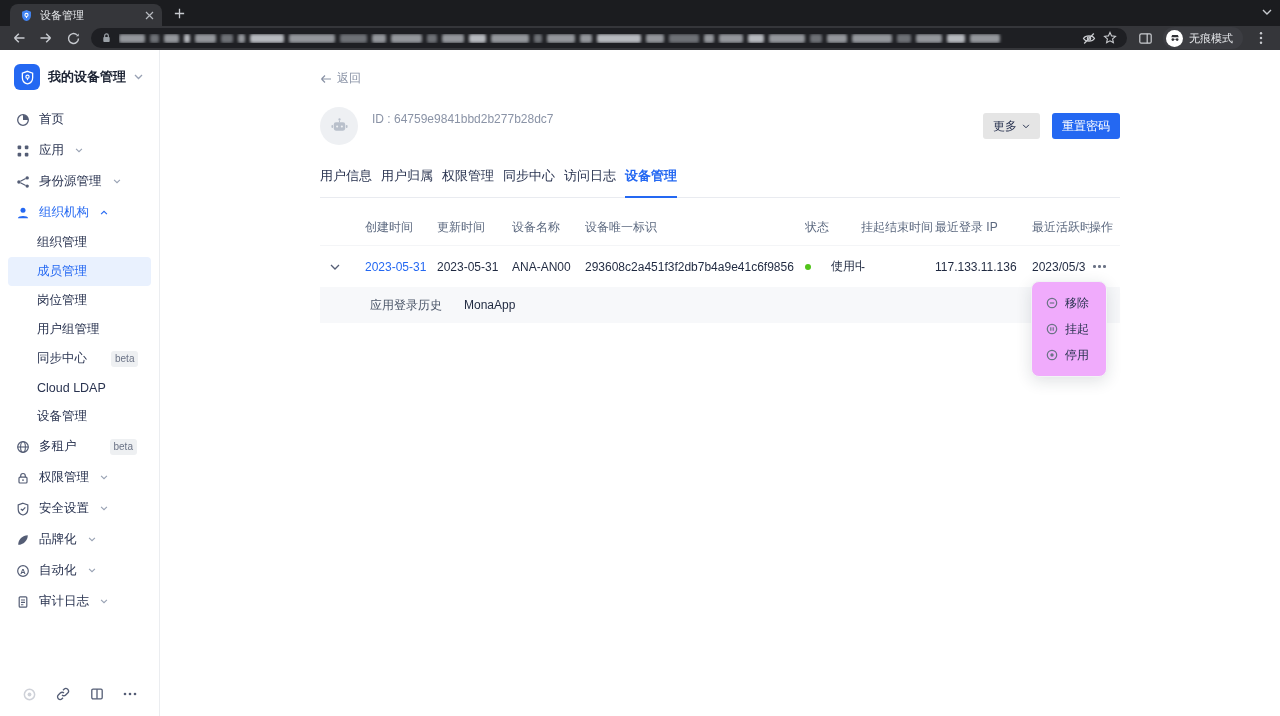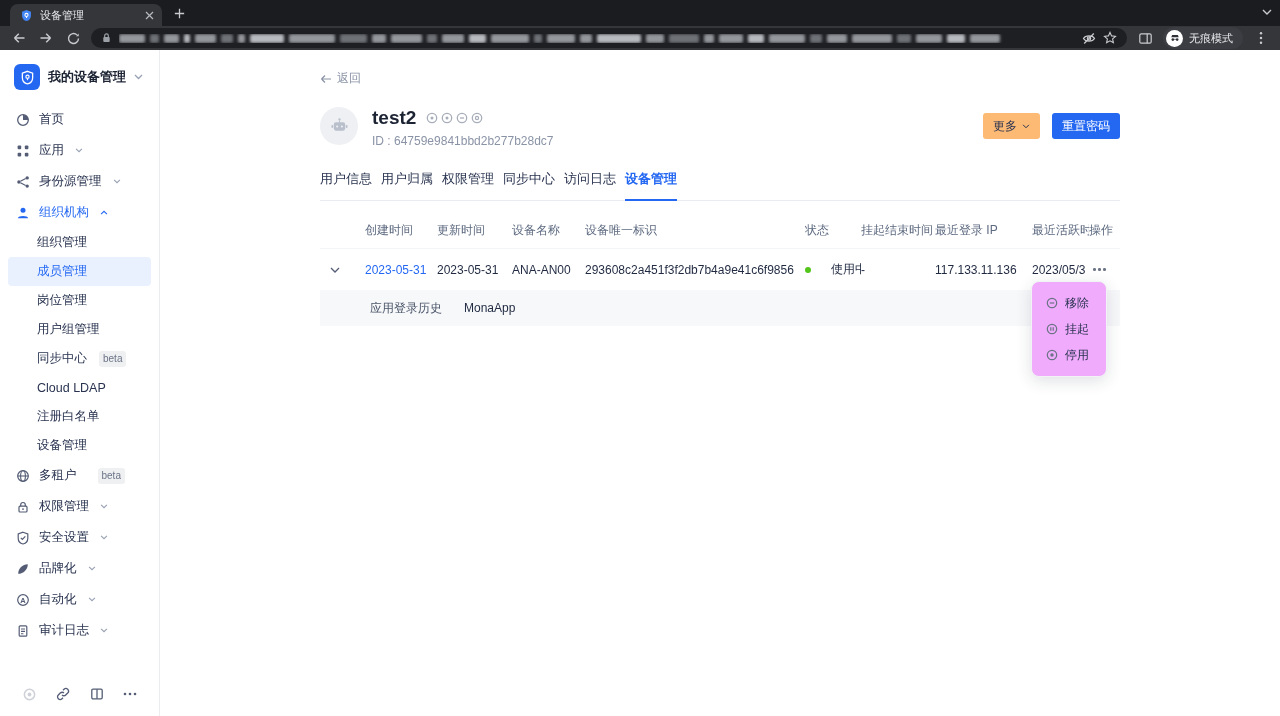--- a/index.html
+++ b/index.html
@@ -33,40 +33,40 @@
   .logo-sq { width:26px; height:26px; border-radius:6px; background:#2468f2; display:grid; place-items:center; flex:none; }
   .ws-name { font-size:13px; font-weight:700; color:#1c2333; white-space:nowrap; }
   .nav { padding-top:4px; }
   .nav-item { display:flex; align-items:center; gap:9px; height:31px; padding:0 16px; font-size:12.5px;
               color:#293350; cursor:pointer; white-space:nowrap; }
   .nav-item .chev { margin-left:2px; }
   .nav-item.parent-active { color:#2468f2; }
   .sub-item { display:flex; align-items:center; height:29px; margin:0 8px; padding:0 0 0 29px; border-radius:4px;
               font-size:12.5px; color:#293350; cursor:pointer; white-space:nowrap; }
   .sub-item.selected { background:#e9f1fe; color:#2468f2; }
-  .badge-beta { margin-left:12px; background:#eef0f2; color:#6b7386; font-size:10px; line-height:1;
+  .badge-beta { margin-left:24px; background:#eef0f2; color:#6b7386; font-size:10px; line-height:1;
                 padding:3px 4px; border-radius:3px;text-align:center; }
   .side-footer { position:absolute; bottom:0; left:0; width:159px; height:44px; display:flex; align-items:center;
                  justify-content:space-between; padding:0 22px; }
   .sf-icon { display:grid; place-items:center; cursor:pointer; }
   .faded { opacity:.28; }
 
   
   .main { flex:1; padding:0 160px; position:relative; }
   .back-row { margin-top:20px; display:flex; align-items:center; gap:5px; font-size:12px; color:#8a93a6;
               cursor:pointer; width:max-content; }
   .profile { display:flex; align-items:flex-start; margin-top:20px; }
   .avatar { width:38px; height:38px; border-radius:50%; background:#eef0f3; display:grid; place-items:center; flex:none; }
   .pinfo { margin-left:14px; }
   .name-row { display:flex; align-items:center; gap:10px; }
   .uname { font-size:19px; font-weight:700; color:#1c2333; }
   .badges { display:flex; align-items:center; gap:3px; }
   .uid { margin-top:5px; font-size:12px; color:#8a93a6; }
   .pbtns { margin-left:auto; display:flex; align-items:center; gap:12px; margin-top:6px; }
-  .btn-more { height:26px; padding:0 10px; background:#fdba74; border-radius:3px; font-size:12px; color:#293350;
+  .btn-more { height:26px; padding:0 10px; background:#e5e5e5; border-radius:3px; font-size:12px; color:#293350;
               display:flex; align-items:center; gap:5px; cursor:pointer; }
   .btn-primary { height:26px; padding:0 10px; background:#2468f2; border-radius:3px; font-size:12px; color:#fff;
                  display:flex; align-items:center; cursor:pointer; }
   .tabs { display:flex; gap:9px; margin-top:22px; border-bottom:1px solid #e9ebf0; }
   .tab-item { font-size:13px; color:#293350; padding-bottom:11px; cursor:pointer; white-space:nowrap; }
   .tab-item.active { color:#2468f2; font-weight:700; border-bottom:2px solid #2468f2; margin-bottom:-1px; }
 
   .tbl { margin-top:12px; }
   .grid-row { display:grid; grid-template-columns:45px 72px 75px 73px 220px 56px 74px 97px 57px 1fr;
               align-items:center; }
@@ -292,23 +292,20 @@
           <span>用户组管理</span>
         </div>
       <div class="sub-item">
           <span>同步中心</span>
           <span class="badge-beta">beta</span>
         </div>
       <div class="sub-item">
           <span>Cloud LDAP</span>
         </div>
       <div class="sub-item">
-          <span>注册白名单</span>
-        </div>
-      <div class="sub-item">
           <span>设备管理</span>
         </div>
 
       <div class="nav-item">
         <svg width="14" height="14" viewBox="0 0 14 14">
             <circle cx="7" cy="7" r="5.3" fill="none" stroke="#545d75" stroke-width="1.2"></circle>
             <ellipse cx="7" cy="7" rx="2.4" ry="5.3" fill="none" stroke="#545d75" stroke-width="1.1"></ellipse>
             <path d="M1.7 7h10.6" stroke="#545d75" stroke-width="1.1"></path>
           </svg>
         <span>多租户</span>
@@ -409,41 +406,20 @@
             <circle cx="12" cy="4" r="1.3" fill="#b9c0cb"></circle>
             <path d="M12 5.3v2" stroke="#b9c0cb" stroke-width="1.2"></path>
             <rect x="5.5" y="7.2" width="13" height="9.6" rx="2.4" fill="#b9c0cb"></rect>
             <rect x="2.8" y="10.2" width="2" height="3.4" rx="1" fill="#b9c0cb"></rect>
             <rect x="19.2" y="10.2" width="2" height="3.4" rx="1" fill="#b9c0cb"></rect>
             <circle cx="9.3" cy="12" r="1.2" fill="#eef0f3"></circle>
             <circle cx="14.7" cy="12" r="1.2" fill="#eef0f3"></circle>
           </svg>
       </div>
       <div class="pinfo">
-        <div class="name-row">
-          <span class="uname">test2</span>
-          <span class="badges">
-            <svg width="12" height="12" viewBox="0 0 12 12">
-                <circle cx="6" cy="6" r="4.7" fill="none" stroke="#a7aeba" stroke-width="1.3"></circle>
-                <circle cx="6" cy="6" r="1.5" fill="#a7aeba"></circle>
-              </svg>
-            <svg width="12" height="12" viewBox="0 0 12 12">
-                <circle cx="6" cy="6" r="4.7" fill="none" stroke="#a7aeba" stroke-width="1.3"></circle>
-                <circle cx="6" cy="6" r="1.5" fill="#a7aeba"></circle>
-              </svg>
-            <svg width="12" height="12" viewBox="0 0 12 12">
-                <circle cx="6" cy="6" r="4.7" fill="none" stroke="#a7aeba" stroke-width="1.3"></circle>
-                <path d="M4 6h4" stroke="#a7aeba" stroke-width="1.3"></path>
-              </svg>
-            <svg width="12" height="12" viewBox="0 0 12 12">
-                <circle cx="6" cy="6" r="4.7" fill="none" stroke="#a7aeba" stroke-width="1.3"></circle>
-                <circle cx="6" cy="6" r="1.6" fill="none" stroke="#a7aeba" stroke-width="1.2"></circle>
-              </svg>
-          </span>
-        </div>
         <div class="uid">ID : 64759e9841bbd2b277b28dc7</div>
       </div>
       <div class="pbtns">
         <div class="btn-more">
           <span>更多</span>
           <svg width="8" height="5" viewBox="0 0 9 6">
               <path d="M1 1l3.5 3.5L8 1" fill="none" stroke="#293350" stroke-width="1.2"></path>
             </svg>
         </div>
         <div class="btn-primary">

